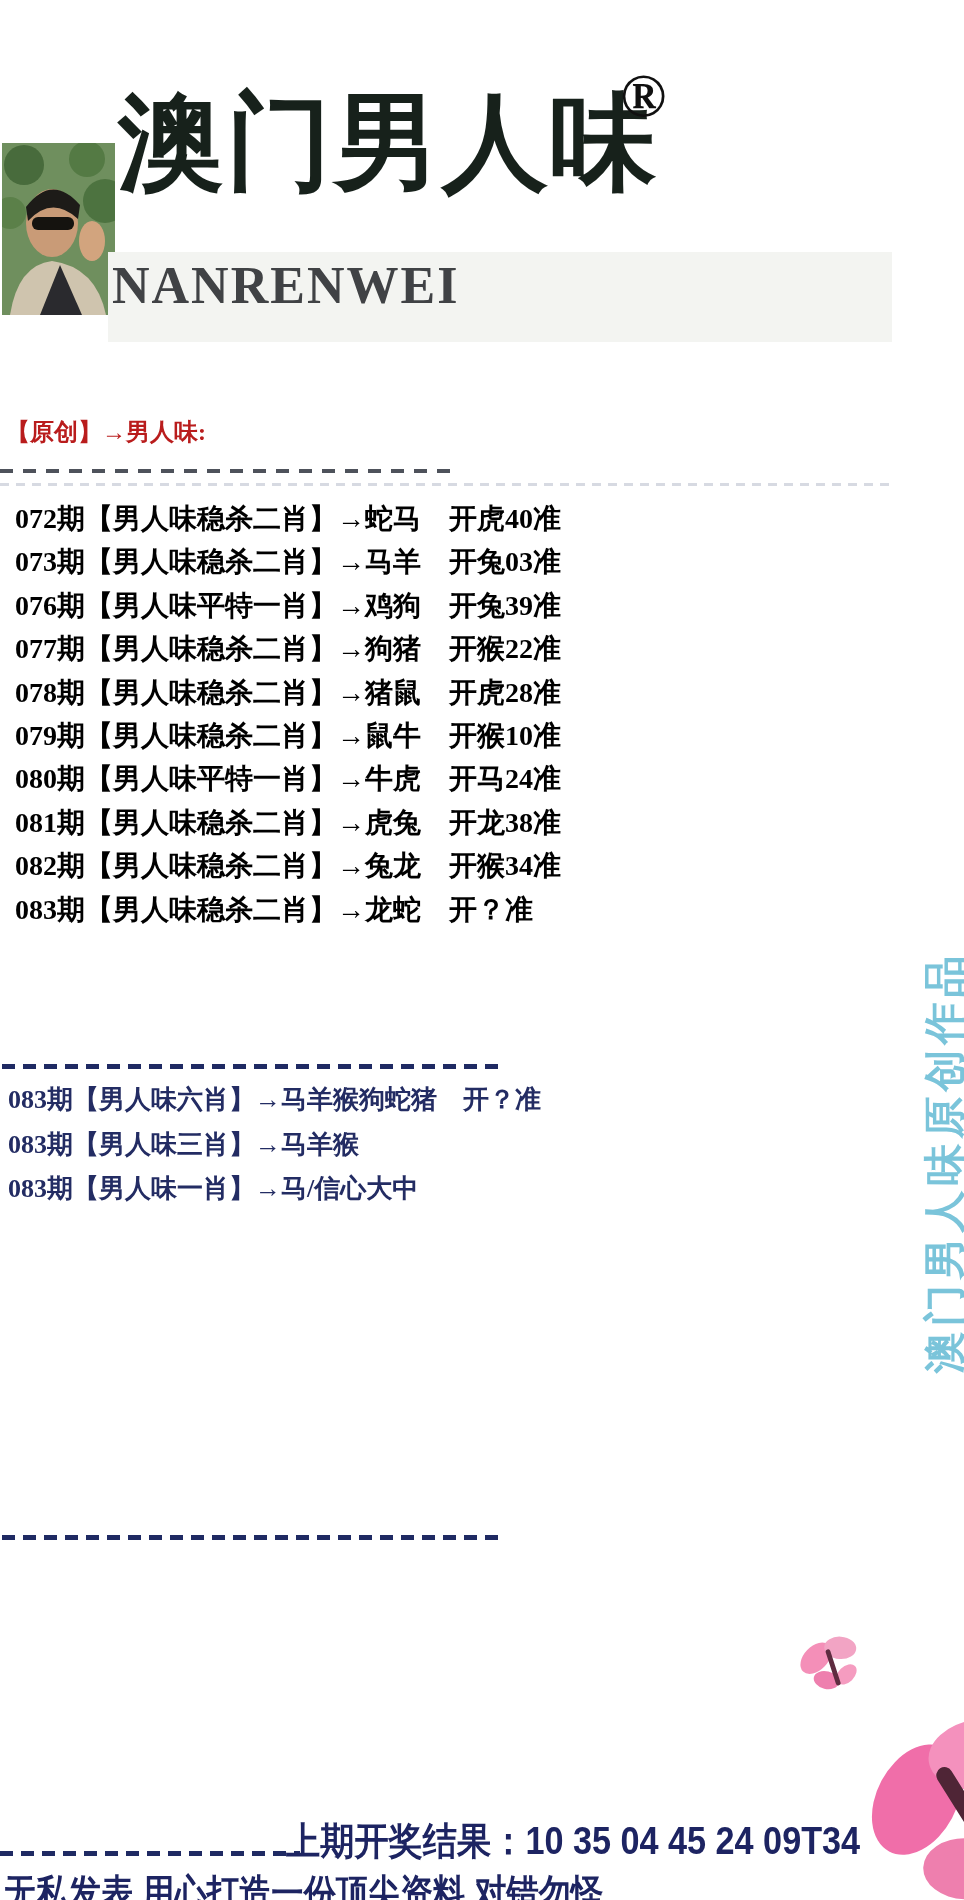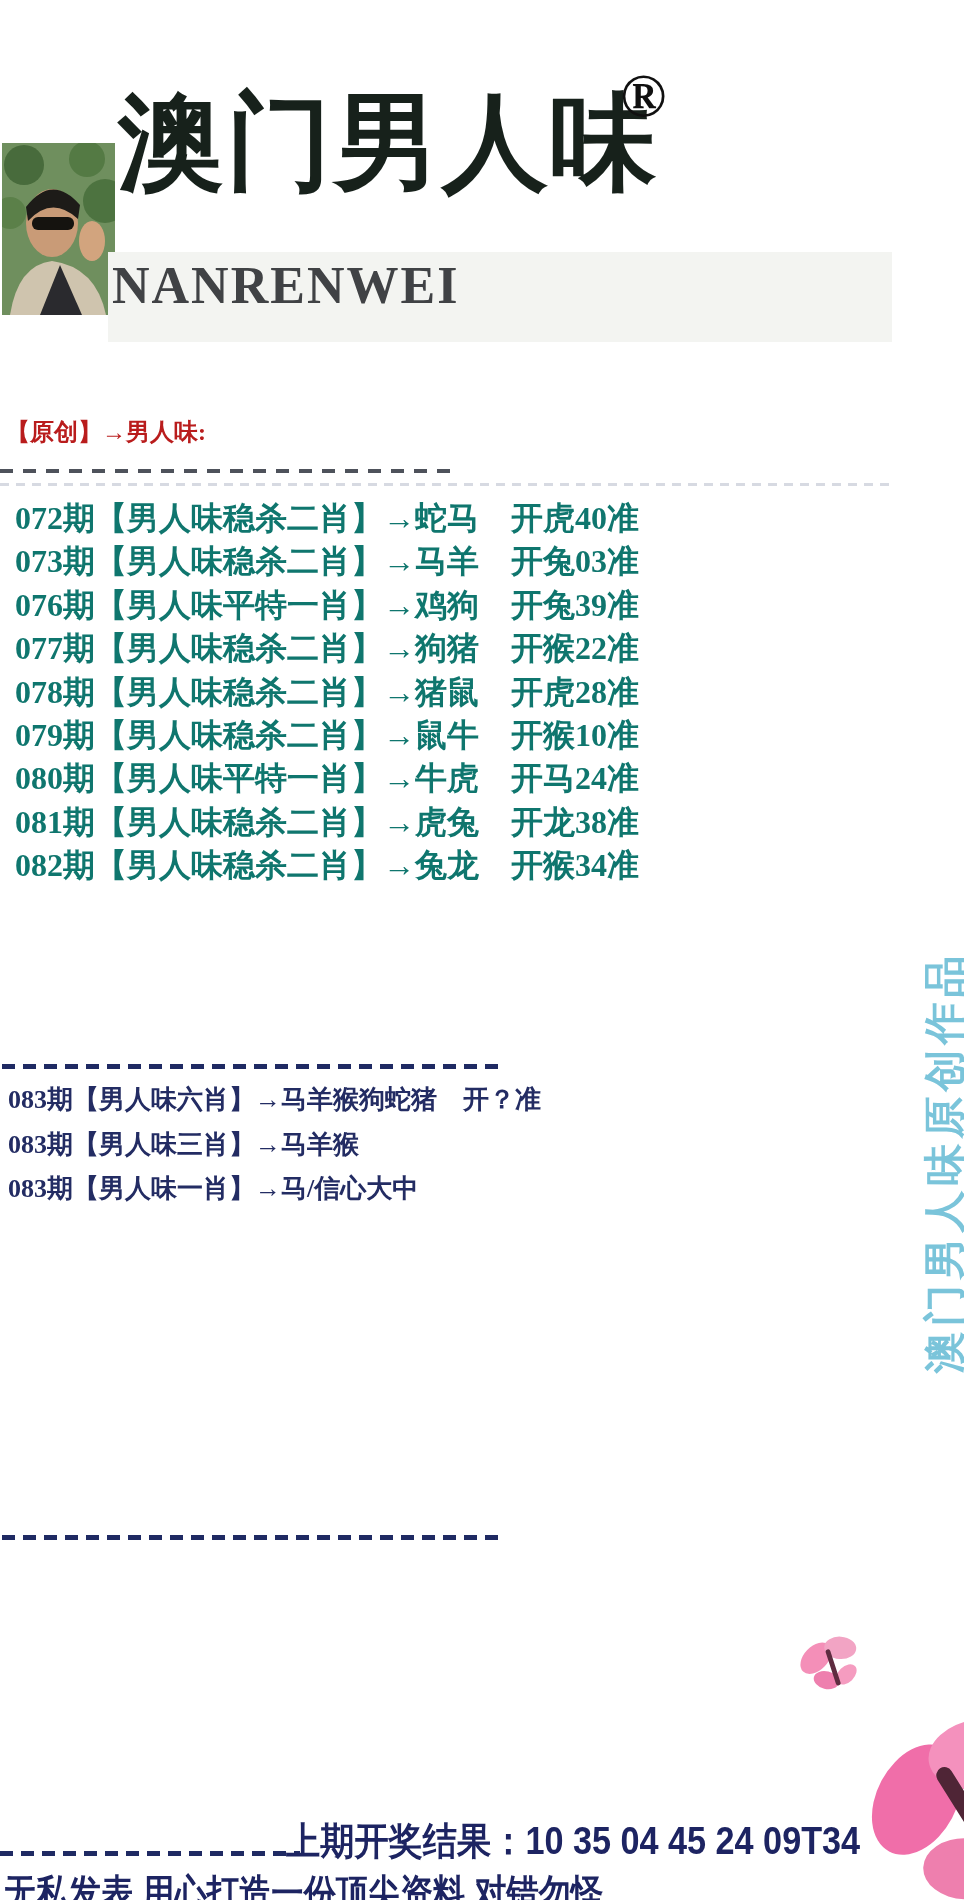--- a/index.html
+++ b/index.html
@@ -36,21 +36,21 @@
   .sep-light { left:0; top:459px; width:890px; height:3px;
     background:repeating-linear-gradient(90deg,#d7dae2 0 9px,transparent 9px 16px); }
   .sep-navy { background:repeating-linear-gradient(90deg,#1f2a63 0 13px,transparent 13px 21px); }
   .sep-2 { left:2px; top:1040px; width:500px; }
   .sep-3 { left:2px; top:1511px; width:500px; }
   .sep-footer { left:0; top:1827px; width:300px; }
 
   
   .row { white-space:pre; font-weight:bold; }
   .main-rows { left:15px; top:473px; }
-  .main-rows .row { font-size:32px; line-height:43.4px; color:#0f766e; }
+  .main-rows .row { font-size:28px; line-height:43.4px; color:#000000; }
   .six-rows { left:8px; top:1054px; }
   .six-rows .row { font-size:26px; line-height:44.5px; color:#232c63; }
   .pingte-rows { left:8px; top:1526px; font-family:"Liberation Sans","DejaVu Sans",sans-serif; }
   .pingte-rows .row { font-size:38px; line-height:52px; color:#1d2462; transform:scaleX(.97); transform-origin:left; }
 
   
   .watermark {
     left:715px; top:1115px; width:450px; height:46px;
     transform:rotate(-90deg);
     font-family:"Liberation Sans","DejaVu Sans",sans-serif;
@@ -105,20 +105,21 @@
   <div class="abs main-rows">
     <div class="row">072期【男人味稳杀二肖】→蛇马　开虎40准</div>
     <div class="row">073期【男人味稳杀二肖】→马羊　开兔03准</div>
     <div class="row">076期【男人味平特一肖】→鸡狗　开兔39准</div>
     <div class="row">077期【男人味稳杀二肖】→狗猪　开猴22准</div>
     <div class="row">078期【男人味稳杀二肖】→猪鼠　开虎28准</div>
     <div class="row">079期【男人味稳杀二肖】→鼠牛　开猴10准</div>
     <div class="row">080期【男人味平特一肖】→牛虎　开马24准</div>
     <div class="row">081期【男人味稳杀二肖】→虎兔　开龙38准</div>
     <div class="row">082期【男人味稳杀二肖】→兔龙　开猴34准</div>
+    <div class="row">083期【男人味稳杀二肖】→龙蛇　开？准</div>
   </div>
 
   <div class="abs sep sep-navy sep-2"></div>
   <div class="abs six-rows">
     <div class="row">083期【男人味六肖】→马羊猴狗蛇猪　开？准</div>
     <div class="row">083期【男人味三肖】→马羊猴</div>
     <div class="row">083期【男人味一肖】→马/信心大中</div>
   </div>
 
   <div class="abs watermark">澳门男人味原创作品</div>

